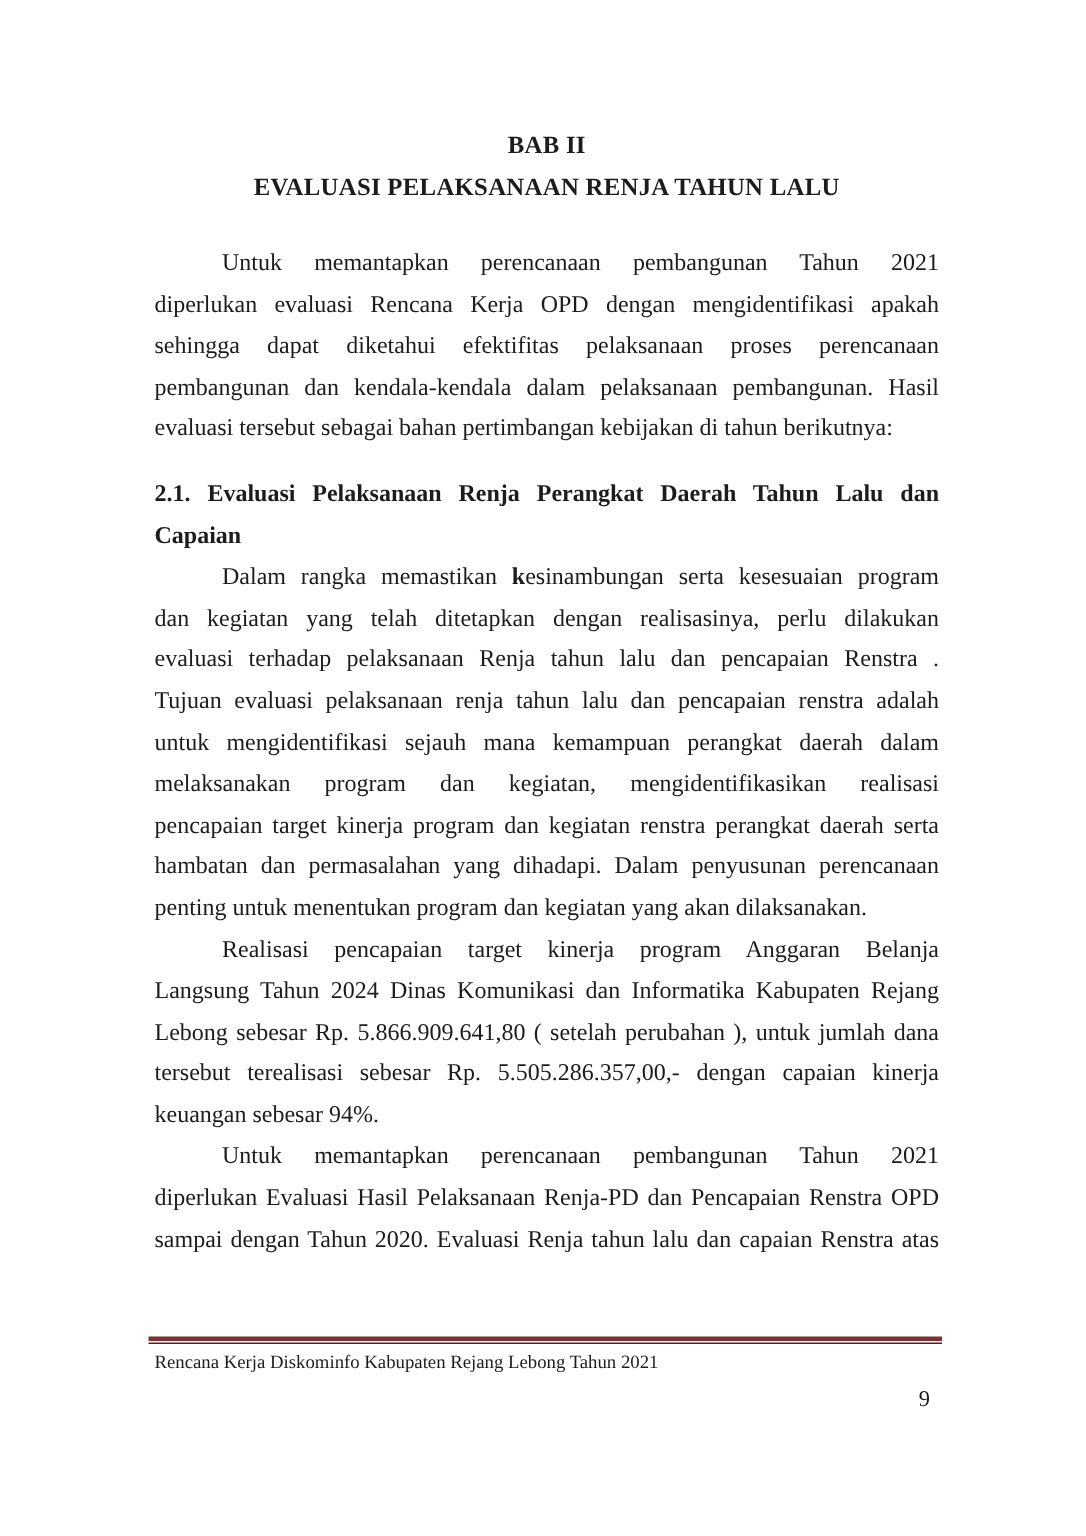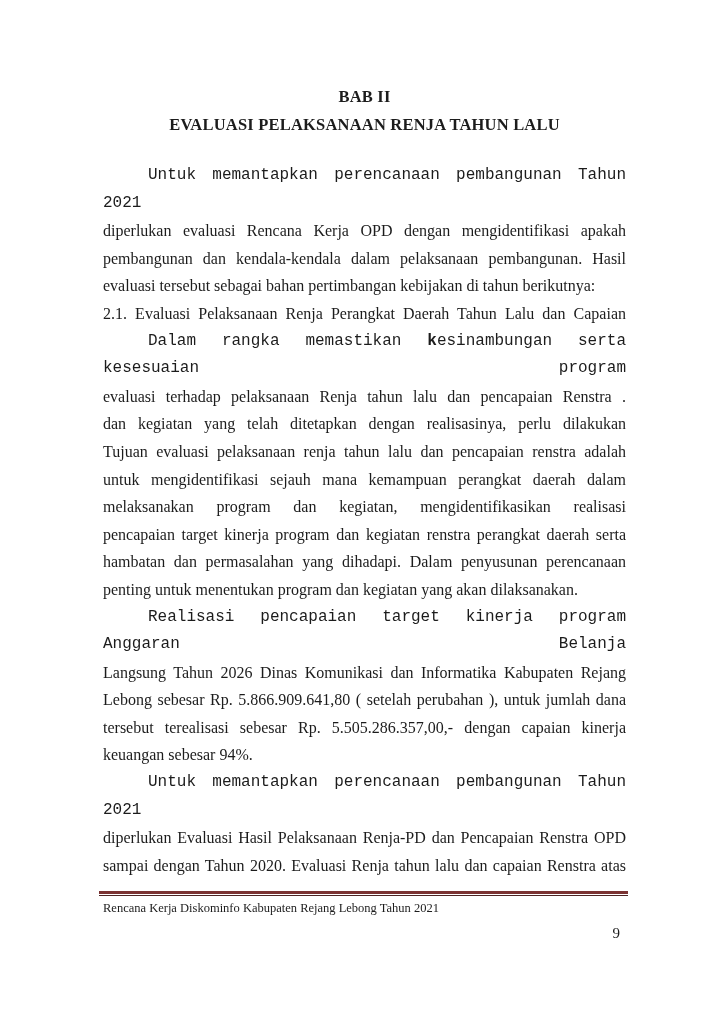--- a/index.html
+++ b/index.html
@@ -34,29 +34,30 @@
     font-size: 16.5px;
     line-height: 28px;
     letter-spacing: 0.2px;
   }
   .para {
     font-size: 16px;
     line-height: 27.6px;
   }
   .p1 { margin-top: 23px; }
   .heading {
-    font-weight: normal;
+    margin-top: 16px;
+    font-weight: bold;
   }
   .tline {
     text-align: justify;
     text-align-last: justify;
     white-space: normal;
   }
   .tline.no-stretch { text-align-last: left; }
-  .tline.indent { text-indent: 45px; font-family: Liberation Mono, monospace; }
+  .tline.indent { text-indent: 45px; }
   .bold { font-weight: bold; }
   .footer-rule {
     position: absolute;
     left: 99px;
     top: 891px;
     width: 529px;
   }
   .rule-thick { height: 3px; background: var(--rule-thick, #7a3232); }
   .rule-gap { height: 1px; background: transparent; }
   .rule-thin { height: 1px; background: var(--rule-thin, #4d2424); }
@@ -84,45 +85,46 @@
   <div class="content">
 
     <div class="title-block">
       <div>BAB II</div>
       <div>EVALUASI PELAKSANAAN RENJA TAHUN LALU</div>
     </div>
 
     <div class="para p1">
         <div class="tline indent">Untuk memantapkan perencanaan pembangunan Tahun 2021</div>
         <div class="tline">diperlukan evaluasi Rencana Kerja OPD dengan mengidentifikasi apakah</div>
+        <div class="tline">sehingga dapat diketahui efektifitas pelaksanaan proses perencanaan</div>
         <div class="tline">pembangunan dan kendala-kendala dalam pelaksanaan pembangunan. Hasil</div>
         <div class="tline no-stretch">evaluasi tersebut sebagai bahan pertimbangan kebijakan di tahun berikutnya:</div>
       </div>
 
     <div class="para heading">
         <div class="tline">2.1. Evaluasi Pelaksanaan Renja Perangkat Daerah Tahun Lalu dan Capaian</div>
       </div>
 
     <div class="para">
       <div class="tline indent"><span>Dalam rangka memastikan </span><span class="bold">k</span><span>esinambungan serta kesesuaian program</span></div>
       <div>
+          <div class="tline">dan kegiatan yang telah ditetapkan dengan realisasinya, perlu dilakukan</div>
           <div class="tline">evaluasi terhadap pelaksanaan Renja tahun lalu dan pencapaian Renstra .</div>
-          <div class="tline">dan kegiatan yang telah ditetapkan dengan realisasinya, perlu dilakukan</div>
           <div class="tline">Tujuan evaluasi pelaksanaan renja tahun lalu dan pencapaian renstra adalah</div>
           <div class="tline">untuk mengidentifikasi sejauh mana kemampuan perangkat daerah dalam</div>
           <div class="tline">melaksanakan program dan kegiatan, mengidentifikasikan realisasi</div>
           <div class="tline">pencapaian target kinerja program dan kegiatan renstra perangkat daerah serta</div>
           <div class="tline">hambatan dan permasalahan yang dihadapi. Dalam penyusunan perencanaan</div>
           <div class="tline no-stretch">penting untuk menentukan program dan kegiatan yang akan dilaksanakan.</div>
         </div>
     </div>
 
     <div class="para">
         <div class="tline indent">Realisasi pencapaian target kinerja program Anggaran Belanja</div>
-        <div class="tline">Langsung Tahun 2026 Dinas Komunikasi dan Informatika Kabupaten Rejang</div>
+        <div class="tline">Langsung Tahun 2024 Dinas Komunikasi dan Informatika Kabupaten Rejang</div>
         <div class="tline">Lebong sebesar Rp. 5.866.909.641,80 ( setelah perubahan ), untuk jumlah dana</div>
         <div class="tline">tersebut terealisasi sebesar Rp. 5.505.286.357,00,- dengan capaian kinerja</div>
         <div class="tline no-stretch">keuangan sebesar 94%.</div>
       </div>
 
     <div class="para">
         <div class="tline indent">Untuk memantapkan perencanaan pembangunan Tahun 2021</div>
         <div class="tline">diperlukan Evaluasi Hasil Pelaksanaan Renja-PD dan Pencapaian Renstra OPD</div>
         <div class="tline">sampai dengan Tahun 2020. Evaluasi Renja tahun lalu dan capaian Renstra atas</div>
       </div>

